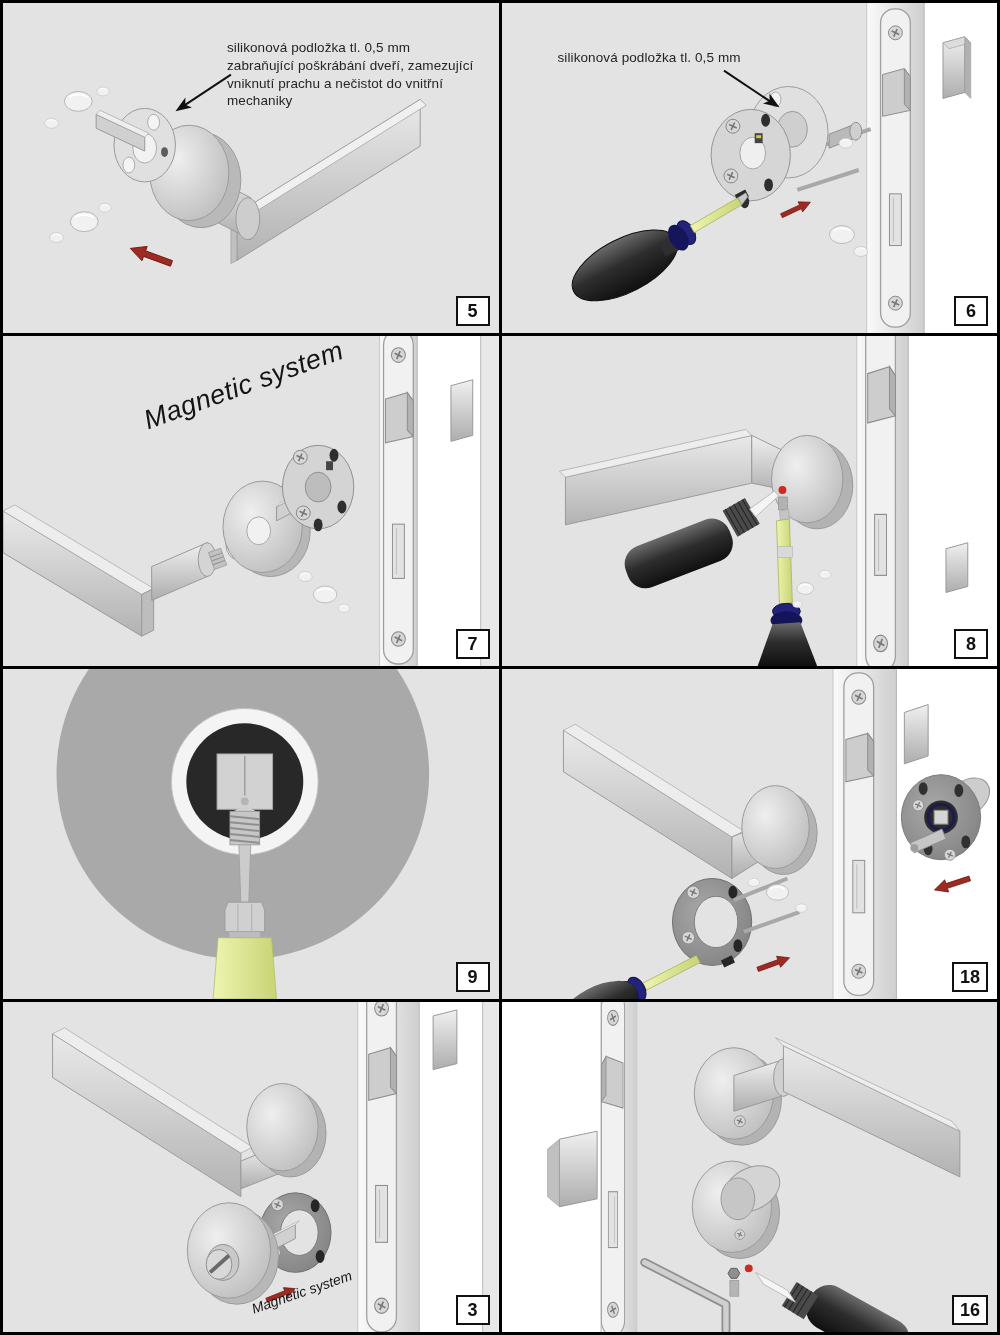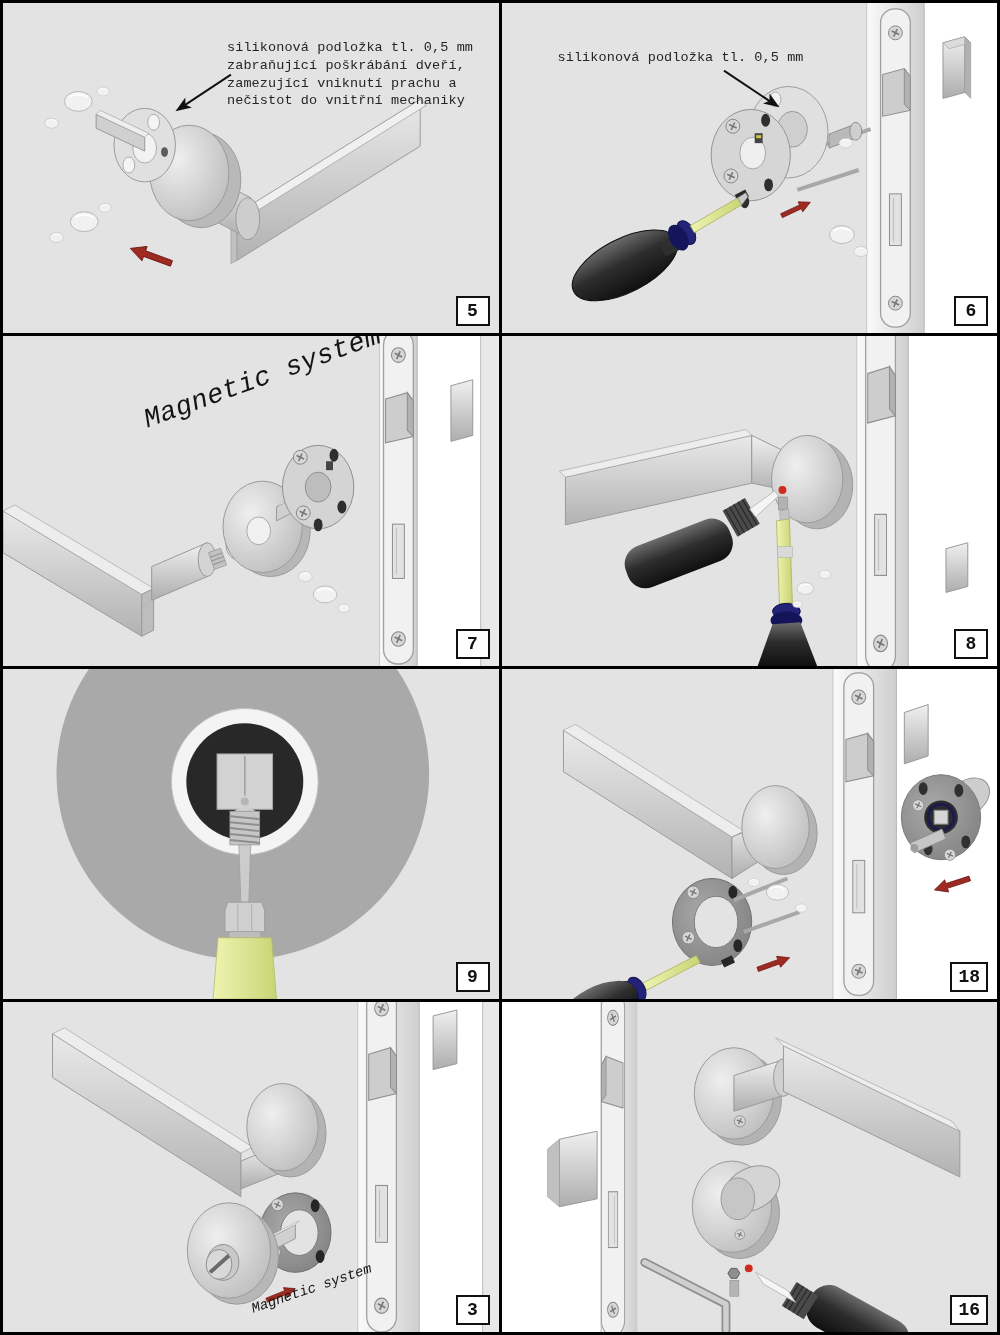--- a/index.html
+++ b/index.html
@@ -6,21 +6,21 @@
   .sheet{
     position:relative;
     width:1000px;height:1335px;
     box-sizing:border-box;
     background:#000;
     border:3px solid #000;
     display:grid;
     grid-template-columns:1fr 1fr;
     grid-template-rows:repeat(4,1fr);
     gap:3px;
-    font-family:Liberation Mono, monospace;
+    font-family:Liberation Sans, sans-serif;
   }
   .panel{
     position:relative;
     background:#e3e3e3;
     overflow:hidden;
   }
   .panel svg.illust{display:block;width:100%;height:100%;}
   .badge{
     position:absolute;right:9px;bottom:7px;
     min-width:18px;height:26px;

